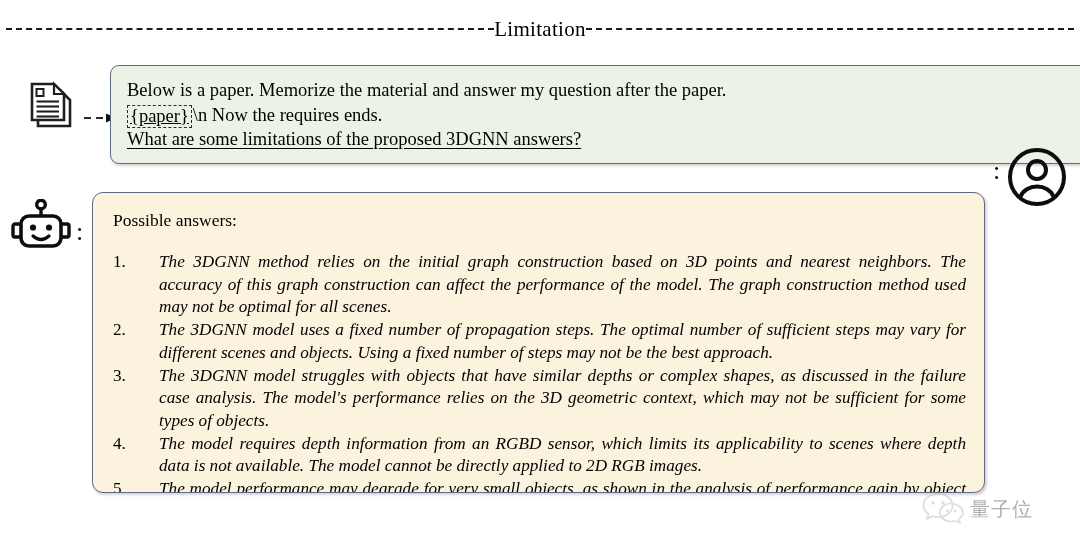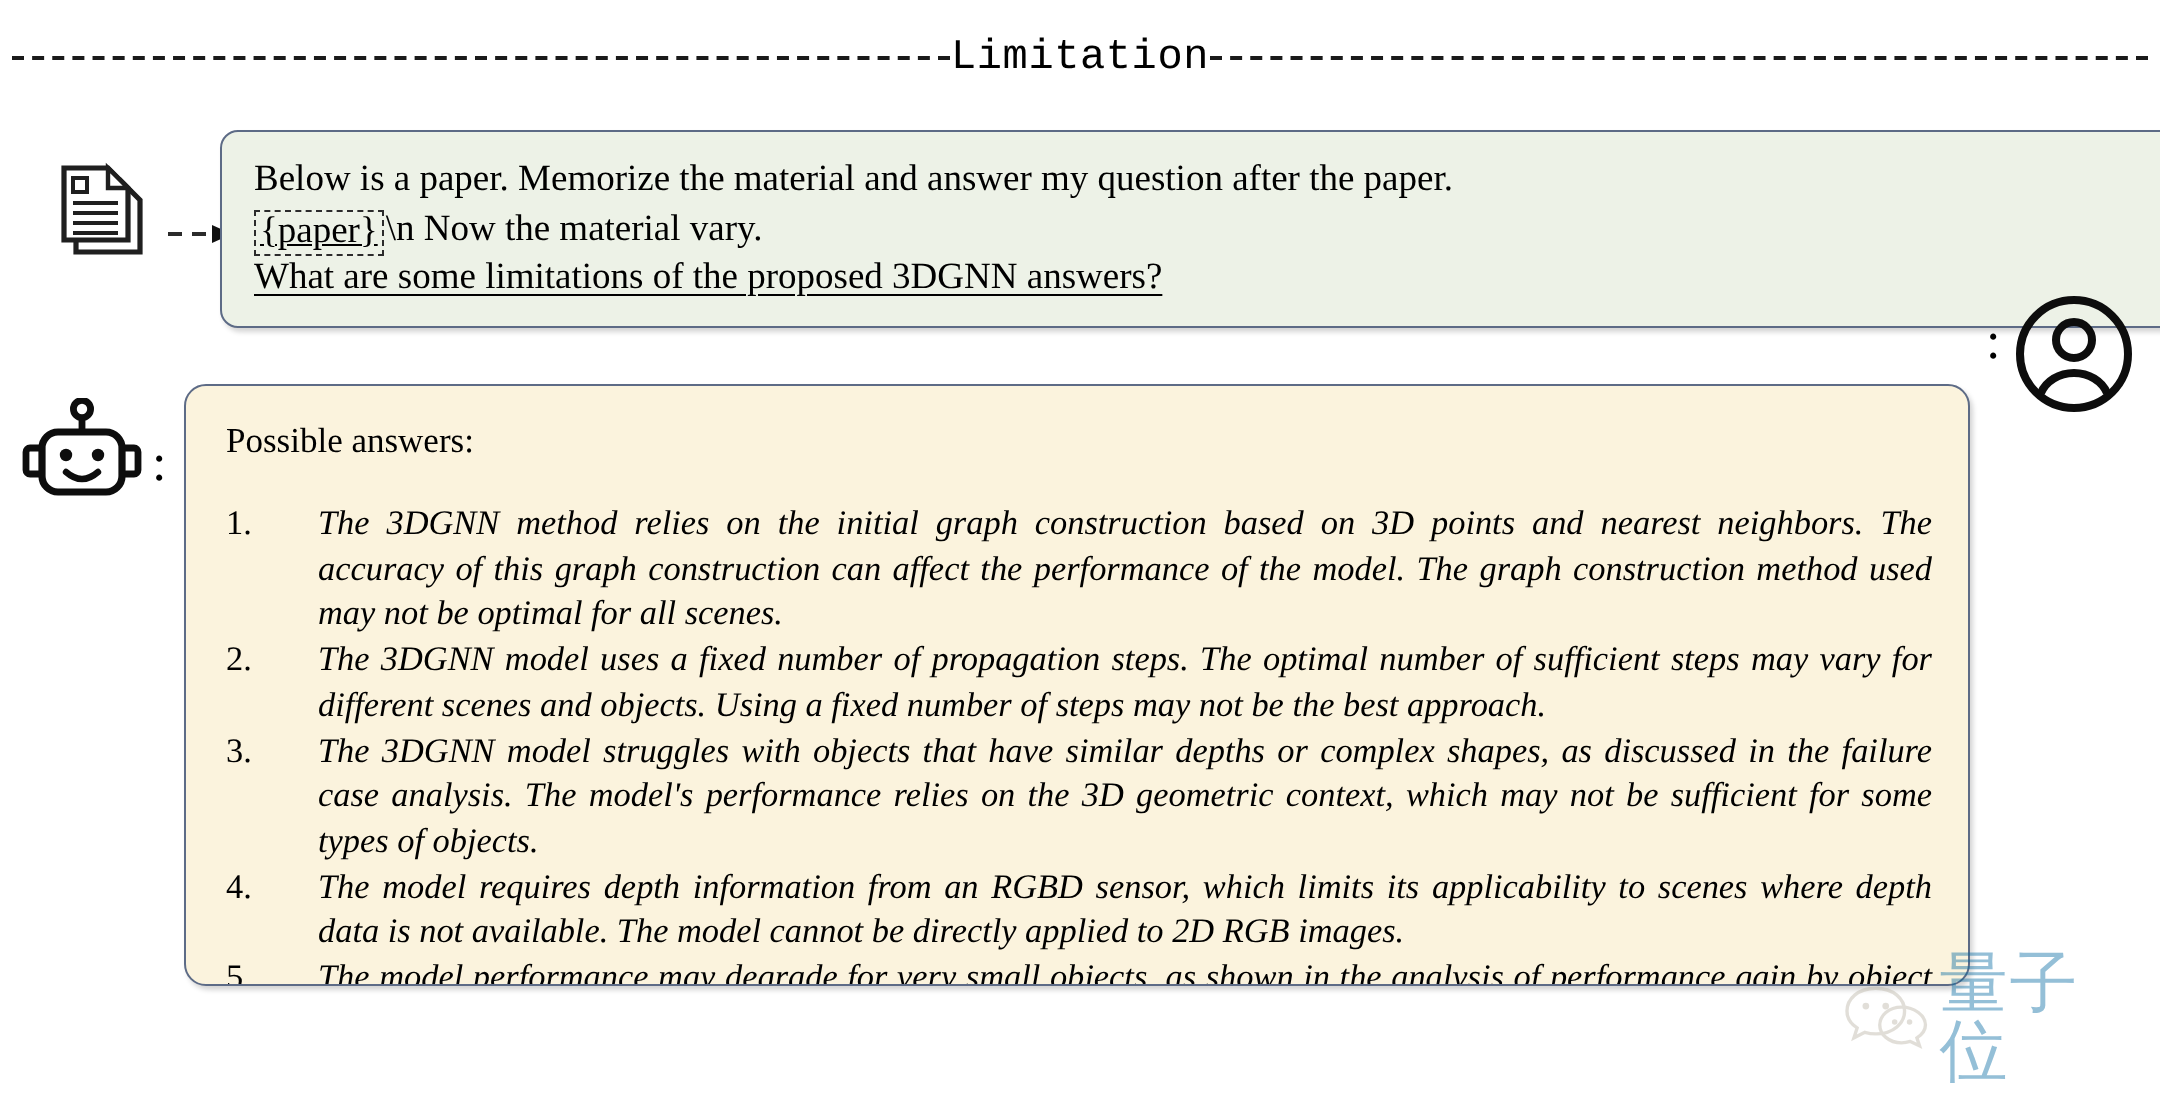--- a/index.html
+++ b/index.html
@@ -20,21 +20,20 @@
   #section-header {
     position: absolute;
     left: 0;
     top: 14px;
     width: 1080px;
     height: 30px;
     display: flex;
     align-items: center;
     padding: 0 6px;
     box-sizing: border-box;
-    font-family: Liberation Mono, monospace;
   }
   .rule {
     flex: 1 1 auto;
     height: 0;
     border-top: 2px dashed #1a1a1a;
   }
   #section-title {
     flex: 0 0 auto;
     font-size: 21px;
     line-height: 1;
@@ -188,23 +187,23 @@
     top: 486px;
     width: 152px;
     height: 46px;
     display: flex;
     align-items: center;
     gap: 4px;
     opacity: 0.42;
     pointer-events: none;
   }
   #wm-text {
-    font-size: 34px;
+    font-size: 20px;
     line-height: 1;
-    color: #0369a1;
+    color: #404040;
     font-family: "DejaVu Sans", sans-serif;
     letter-spacing: 1px;
   }
 </style>
 </head>
 <body>
 
 <div id="section-header">
   <div class="rule"></div>
   <div id="section-title">Limitation</div>
@@ -232,21 +231,21 @@
 
   <div id="doc-arrow">
     <svg viewBox="0 0 34 12" width="34" height="12">
       <line x1="0" y1="6" x2="24" y2="6" stroke="#2b2b2b" stroke-width="2" stroke-dasharray="7,5"></line>
       <polygon points="22,1.5 32,6 22,10.5" fill="#111111"></polygon>
     </svg>
   </div>
 
   <div id="user-bubble">
     <div class="ub-line">Below is a paper. Memorize the material and answer my question after the paper.</div>
-    <div class="ub-line"><span id="paper-token">{paper}</span><span>\n Now the material vary.</span></div>
+    <div class="ub-line"><span id="paper-token">{paper}</span><span>\n Now the requires ends.</span></div>
     <div class="ub-line underlined">What are some limitations of the proposed 3DGNN answers?</div>
   </div>
 
   <div id="user-colon">:</div>
 
   <div id="user-avatar">
     <svg viewBox="0 0 62 62" width="62" height="62">
       <circle cx="31" cy="31" r="27" fill="none" stroke="#0d0d0d" stroke-width="4"></circle>
       <circle cx="31" cy="24" r="9" fill="none" stroke="#0d0d0d" stroke-width="4"></circle>
       <path d="M14.5 50.5 a17.5 15 0 0 1 33 0" fill="none" stroke="#0d0d0d" stroke-width="4"></path>

